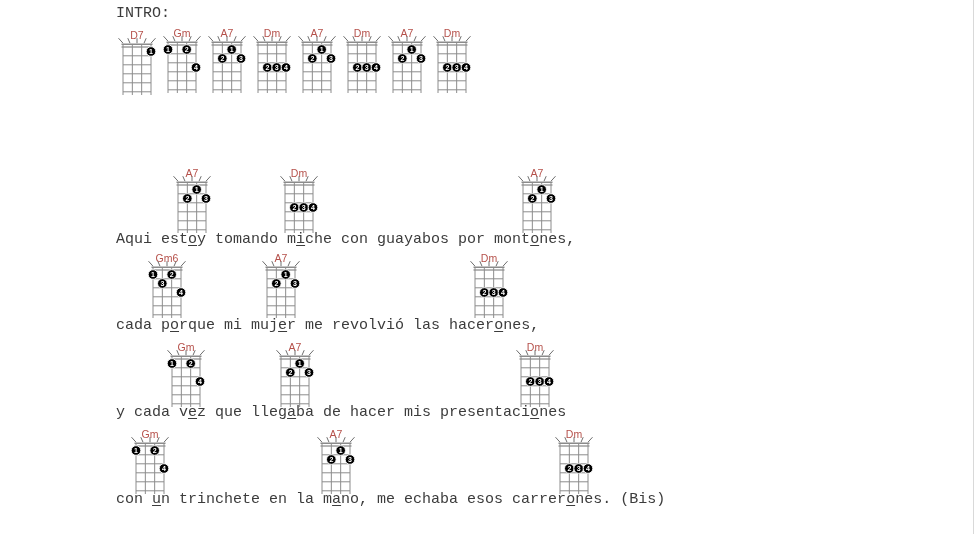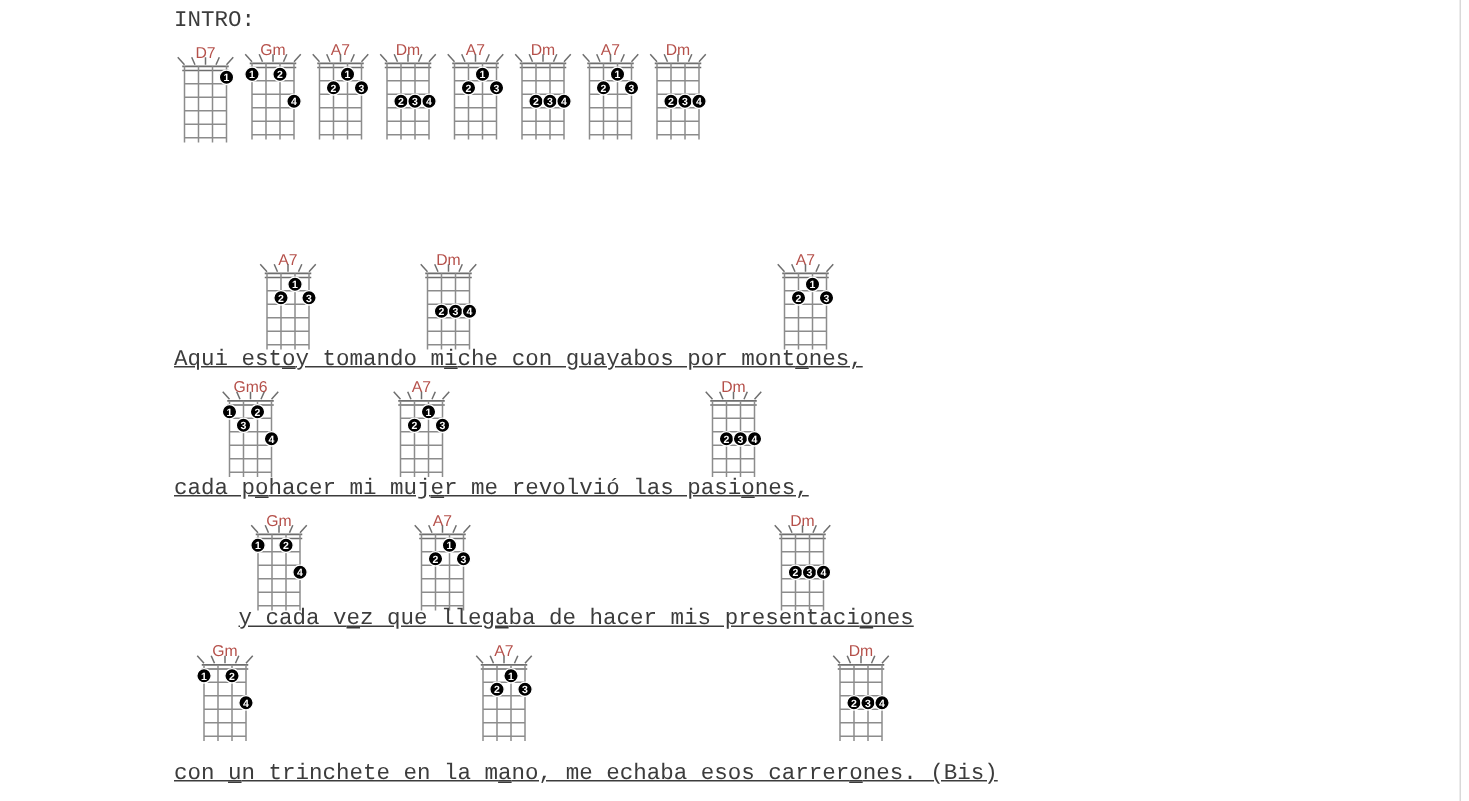--- a/index.html
+++ b/index.html
@@ -1,20 +1,20 @@
 <!DOCTYPE html>
 <html><head>
 <meta charset="utf-8">
 <style>
   html,body{margin:0;padding:0;background:#ffffff;}
   #page{position:relative;width:979px;height:534px;background:#ffffff;overflow:hidden;
         font-family:"Liberation Mono","DejaVu Sans Mono",monospace;}
   #intro{position:absolute;left:116px;top:5px;font-size:15px;color:#3c3c3c;white-space:pre;}
   .chord{position:absolute;}
-  .lyric{position:absolute;font-size:15px;line-height:16px;color:#3c3c3c;white-space:pre;text-decoration:underline;}
+  .lyric{position:absolute;font-size:15px;line-height:16px;color:#3c3c3c;white-space:pre;}
   .lyric .u{text-decoration:underline;text-underline-offset:2px;}
   #rborder{position:absolute;right:5px;top:0;width:1px;height:534px;background:#d9d9d9;}
 </style>
 </head>
 <body>
 
 <div id="page">
   <div id="intro">INTRO:</div>
   <div id="content">
       <div class="chord" style="left: 115px; top: 28px;"><svg width="44" height="70" viewBox="0 0 44 70">
@@ -509,18 +509,18 @@
           <line x1="8" y1="54.8" x2="36" y2="54.8" stroke="#8c8c8c" stroke-width="1"></line>
           <line x1="8" y1="63.8" x2="36" y2="63.8" stroke="#8c8c8c" stroke-width="1"></line>
           <circle cx="17.33" cy="41.5" r="4.8" fill="#000000" stroke="#ffffff" stroke-width="0.9"></circle>
           <text x="17.33" y="44.0" text-anchor="middle" font-family="Liberation Sans, sans-serif" font-size="7" font-weight="bold" fill="#ffffff">2</text>
           <circle cx="26.67" cy="41.5" r="4.8" fill="#000000" stroke="#ffffff" stroke-width="0.9"></circle>
           <text x="26.67" y="44.0" text-anchor="middle" font-family="Liberation Sans, sans-serif" font-size="7" font-weight="bold" fill="#ffffff">3</text>
           <circle cx="36.00" cy="41.5" r="4.8" fill="#000000" stroke="#ffffff" stroke-width="0.9"></circle>
           <text x="36.00" y="44.0" text-anchor="middle" font-family="Liberation Sans, sans-serif" font-size="7" font-weight="bold" fill="#ffffff">4</text>
         </svg></div>
       <div class="lyric" style="left: 116px; top: 232px;"><span>Aqui est</span><span class="u">o</span><span>y tomando m</span><span class="u">i</span><span>che con guayabos por mont</span><span class="u">o</span><span>nes,</span></div>
-      <div class="lyric" style="left: 116px; top: 318px;"><span>cada p</span><span class="u">o</span><span>hacer mi muj</span><span class="u">e</span><span>r me revolvió las pasi</span><span class="u">o</span><span>nes,</span></div>
-      <div class="lyric" style="left: 116px; top: 405px; margin-left: 43px;"><span>y cada v</span><span class="u">e</span><span>z que lleg</span><span class="u">a</span><span>ba de hacer mis presentaci</span><span class="u">o</span><span>nes</span></div>
-      <div class="lyric" style="left: 116px; top: 492px; margin-top: 16px;"><span>con </span><span class="u">u</span><span>n trinchete en la m</span><span class="u">a</span><span>no, me echaba esos carrer</span><span class="u">o</span><span>nes. (Bis)</span></div>
+      <div class="lyric" style="left: 116px; top: 318px;"><span>cada p</span><span class="u">o</span><span>rque mi muj</span><span class="u">e</span><span>r me revolvió las hacer</span><span class="u">o</span><span>nes,</span></div>
+      <div class="lyric" style="left: 116px; top: 405px;"><span>y cada v</span><span class="u">e</span><span>z que lleg</span><span class="u">a</span><span>ba de hacer mis presentaci</span><span class="u">o</span><span>nes</span></div>
+      <div class="lyric" style="left: 116px; top: 492px;"><span>con </span><span class="u">u</span><span>n trinchete en la m</span><span class="u">a</span><span>no, me echaba esos carrer</span><span class="u">o</span><span>nes. (Bis)</span></div>
     </div>
   <div id="rborder"></div>
 </div>
 
 </body></html>

